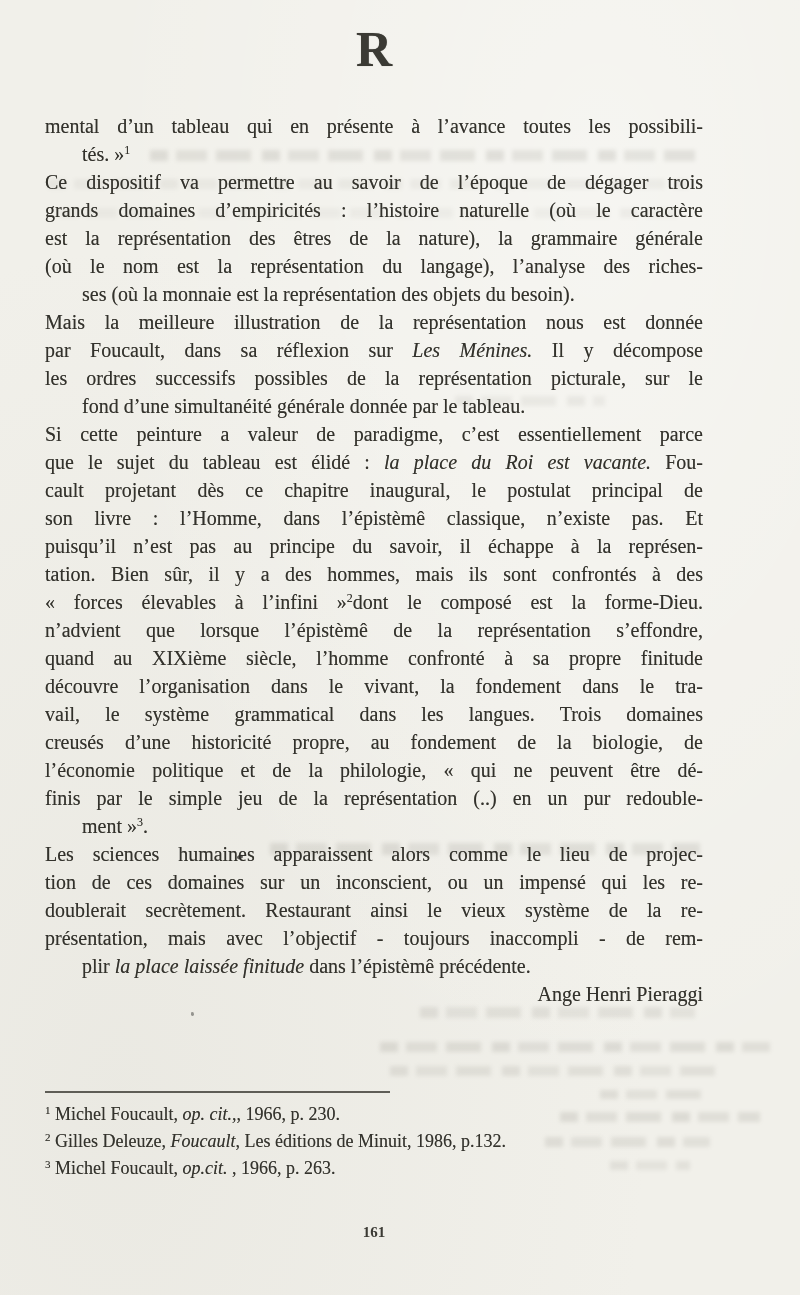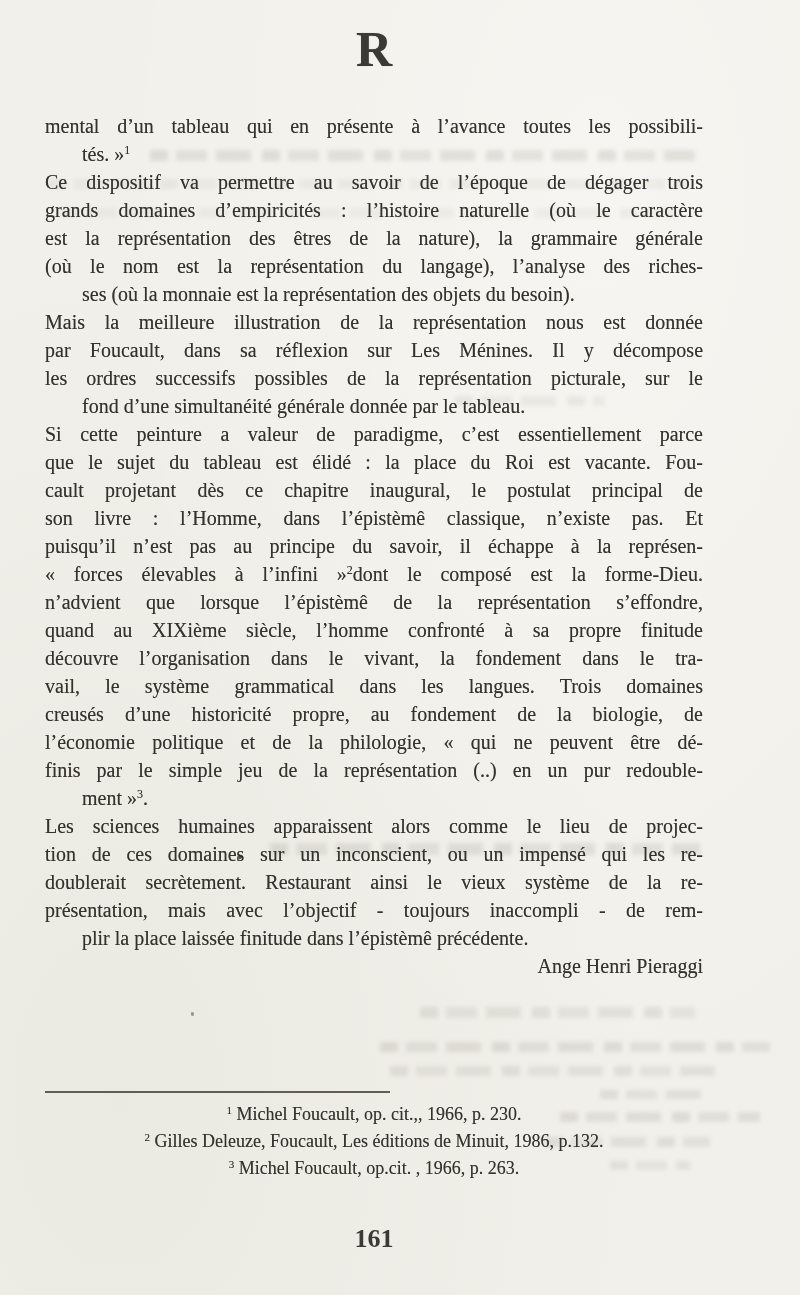--- a/index.html
+++ b/index.html
@@ -33,49 +33,48 @@
     line-height: 28px;
     font-size: 20px;
     overflow: hidden;
     white-space: normal;
     color: #33322c;
     text-shadow: 0 0 0.6px rgba(51,50,44,0.5);
   }
   .just  { text-align: justify; text-align-last: justify; }
   .left  { text-align: left; margin-left: 37px; }
   .right { text-align: right; }
-  .it  { }
+  .it  { font-style: italic; }
   .sup { font-size: 12px; line-height: 0; position: relative; top: -7px; }
   .fn-rule {
     position: absolute;
     left: 45px; top: 1091px;
     width: 345px; height: 2px;
     background: #45443d;
     opacity: 0.85;
   }
   #footnotes {
     position: absolute;
     left: 45px; top: 1101px; width: 658px;
   }
   .fn {
     font-size: 18px;
     line-height: 27px;
     height: 27px;
     overflow: hidden;
     color: #34332d;
     text-shadow: 0 0 0.5px rgba(52,51,45,0.5);
-    text-align: center;
   }
   .fn .sup { font-size: 11px; top: -6px; }
   .page-number {
     position: absolute;
     left: 45px; top: 1224px; width: 658px;
     text-align: center;
     font-weight: bold;
-    font-size: 26px;
+    font-size: 15px;
     color: #3b3a34;
   }
   
   .ghost {
     position: absolute;
     filter: blur(2px);
     background: repeating-linear-gradient(90deg,
       rgba(118,115,105,0.55) 0 18px, rgba(118,115,105,0) 18px 26px,
       rgba(118,115,105,0.45) 26px 57px, rgba(118,115,105,0) 57px 66px,
       rgba(118,115,105,0.50) 66px 101px, rgba(118,115,105,0) 101px 112px);
@@ -130,20 +129,21 @@
       <div class="line left"><span>ses (où la monnaie est la représentation des objets du besoin).</span></div>
       <div class="line just"><span>Mais la meilleure illustration de la représentation nous est donnée</span></div>
       <div class="line just"><span>par Foucault, dans sa réflexion sur </span><span class="it">Les Ménines.</span><span> Il y décompose</span></div>
       <div class="line just"><span>les ordres successifs possibles de la représentation picturale, sur le</span></div>
       <div class="line left"><span>fond d’une simultanéité générale donnée par le tableau.</span></div>
       <div class="line just"><span>Si cette peinture a valeur de paradigme, c’est essentiellement parce</span></div>
       <div class="line just"><span>que le sujet du tableau est élidé : </span><span class="it">la place du Roi est vacante.</span><span> Fou-</span></div>
       <div class="line just"><span>cault projetant dès ce chapitre inaugural, le postulat principal de</span></div>
       <div class="line just"><span>son livre : l’Homme, dans l’épistèmê classique, n’existe pas. Et</span></div>
       <div class="line just"><span>puisqu’il n’est pas au principe du savoir, il échappe à la représen-</span></div>
+      <div class="line just"><span>tation. Bien sûr, il y a des hommes, mais ils sont confrontés à des</span></div>
       <div class="line just"><span>« forces élevables à l’infini »</span><span class="sup">2</span><span>dont le composé est la forme-Dieu.</span></div>
       <div class="line just"><span>n’advient que lorsque l’épistèmê de la représentation s’effondre,</span></div>
       <div class="line just"><span>quand au XIXième siècle, l’homme confronté à sa propre finitude</span></div>
       <div class="line just"><span>découvre l’organisation dans le vivant, la fondement dans le tra-</span></div>
       <div class="line just"><span>vail, le système grammatical dans les langues. Trois domaines</span></div>
       <div class="line just"><span>creusés d’une historicité propre, au fondement de la biologie, de</span></div>
       <div class="line just"><span>l’économie politique et de la philologie, « qui ne peuvent être dé-</span></div>
       <div class="line just"><span>finis par le simple jeu de la représentation (..) en un pur redouble-</span></div>
       <div class="line left"><span>ment »</span><span class="sup">3</span><span>.</span></div>
       <div class="line just"><span>Les sciences humaines apparaissent alors comme le lieu de projec-</span></div>

